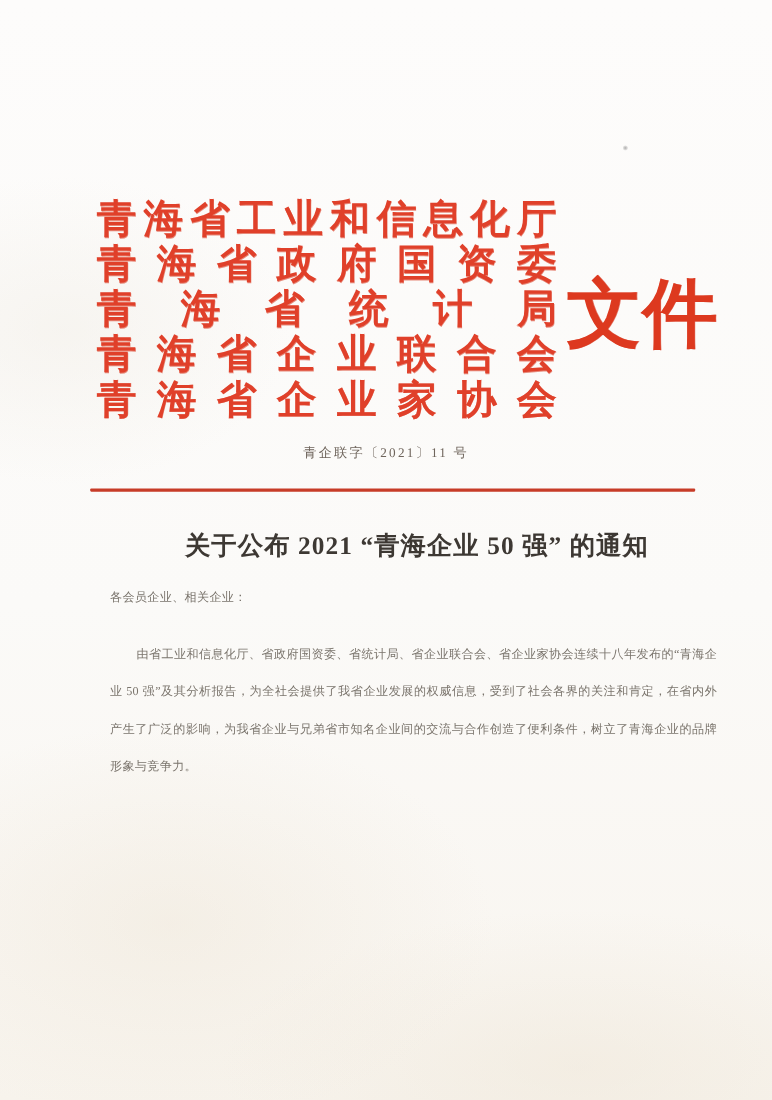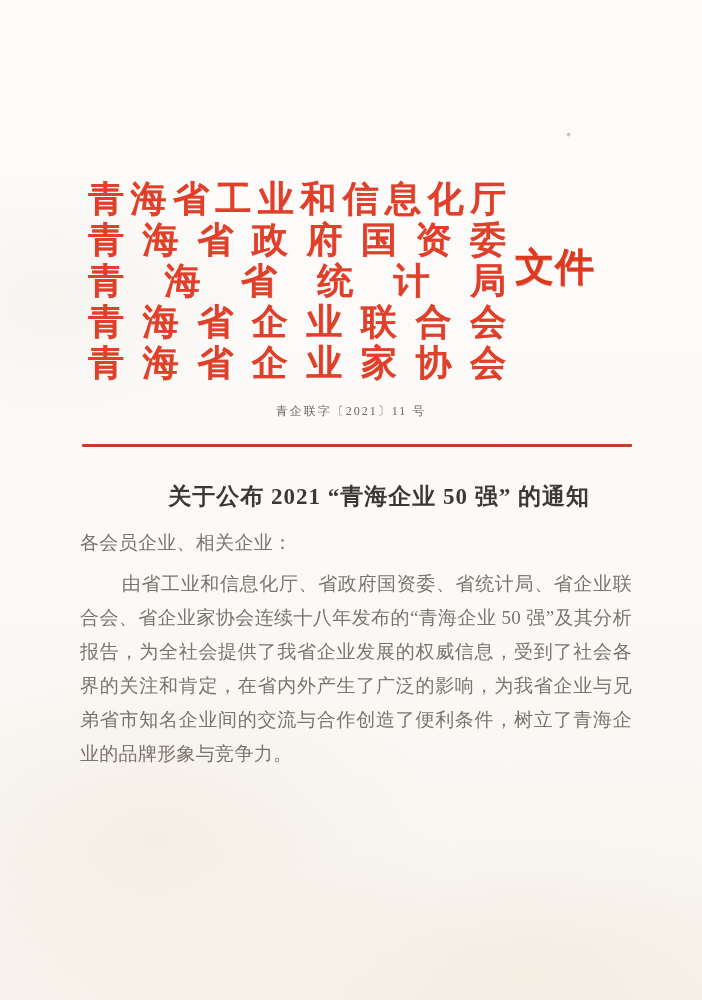--- a/index.html
+++ b/index.html
@@ -35,22 +35,22 @@
     font-size: 36px;
     font-weight: bold;
     color: #e0402a;
     text-shadow: 0.4px 0.4px 0 rgba(214,48,22,0.55);
     white-space: nowrap;
   }
   .doc-word {
     position: absolute;
     left: 515px;
     top: 251px;
-    font-family: Liberation Mono, monospace;
-    font-size: 39px;
+    font-family: Liberation Sans, sans-serif;
+    font-size: 68px;
     font-weight: 900;
     letter-spacing: 1px;
     color: #dd391f;
     text-shadow: 0.6px 0.6px 0 rgba(208,42,18,0.6);
     line-height: 1;
   }
   
   .doc-number {
     position: absolute;
     left: 0;
@@ -80,35 +80,35 @@
     margin: 12px;
     text-align: center;
     font-size: 23px;
     font-weight: bold;
     letter-spacing: 1px;
     color: #3d3833;
   }
   
   .body-text {
     position: absolute;
-    left: 80px;
+    left: 100px;
     top: 526px;
     width: 552px;
-    font-size: 19px;
+    font-size: 11px;
     line-height: 34px;
     letter-spacing: 0.3px;
     color: #7a746c;
     text-align: justify;
   }
   .body-text p {
     margin: 0;
   }
   .body-text p.para {
     text-indent: 2.2em;
-    margin-top: 7px;
+    margin-top: 18px;
   }
   
   .scan-speck {
     position: absolute;
     left: 566px;
     top: 132px;
     width: 5px;
     height: 5px;
     border-radius: 50%;
     background: radial-gradient(circle, rgba(110,110,110,0.55) 0%, rgba(150,150,150,0.25) 55%, transparent 75%);

